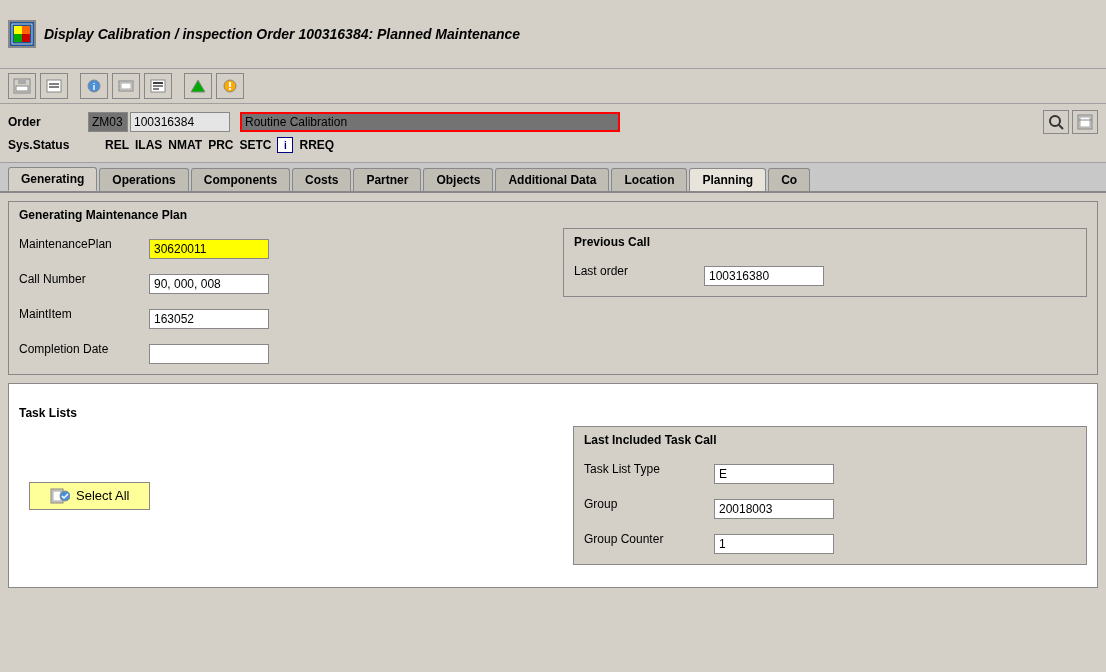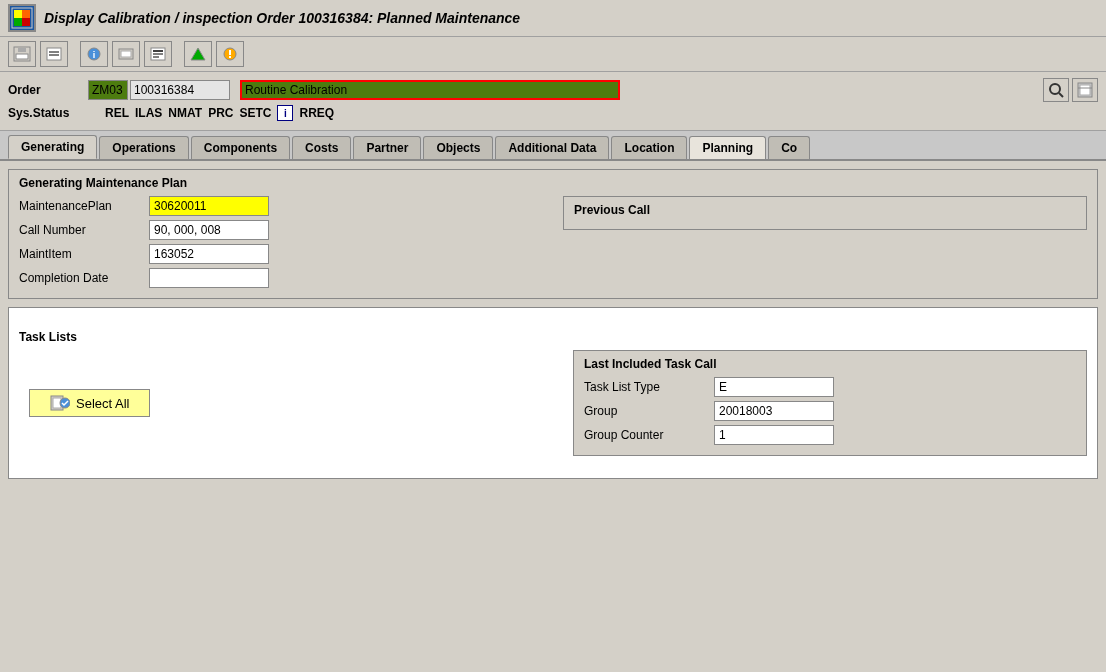--- a/index.html
+++ b/index.html
@@ -10,21 +10,21 @@
       width: 1106px;
       height: 672px;
       overflow: hidden;
     }
 
     
     .title-bar {
       background: #d4d0c8;
       display: flex;
       align-items: center;
-      padding: 4px 8px;
+      padding: 20px 8px;
       border-bottom: 1px solid #a0a0a0;
     }
     .title-bar-icon {
       width: 28px;
       height: 28px;
       background: #1a56a0;
       border: 2px solid #888;
       display: flex; align-items: center; justify-content: center;
       margin-right: 8px;
       font-size: 10px;
@@ -69,21 +69,21 @@
       align-items: center;
       margin-bottom: 3px;
     }
     .form-label {
       width: 80px;
       font-weight: bold;
       font-size: 12px;
     }
     .form-input {
       border: 1px solid #888;
-      background: #4d7c0f;
+      background: #737373;
       padding: 1px 3px;
       font-size: 12px;
       height: 20px;
     }
     .input-yellow {
       background: #e5e5e5;
       border: 1px solid #888;
     }
     .input-red-border {
       border: 2px solid red;
@@ -154,20 +154,21 @@
       font-size: 12px;
       color: #000;
     }
     .field-value {
       border: 1px solid #888;
       background: white;
       padding: 1px 4px;
       font-size: 12px;
       height: 20px;
       min-width: 120px;
+      margin-top: 11px;
     }
     .field-value.yellow {
       background: #ffff00;
     }
     .field-value.empty {
       background: white;
       min-width: 120px;
     }
 
     
@@ -405,20 +406,24 @@
           <input class="field-value" value="163052" readonly="" style="width: 120px;">
         </div>
         <div class="field-row">
           <span class="field-label">Completion Date</span>
           <input class="field-value empty" value="" readonly="" style="width: 120px;">
         </div>
       </div>
       <div class="panel-right">
         <div class="sub-panel">
           <div class="sub-panel-title">Previous Call</div>
+          <div class="field-row">
+            <span class="field-label">Last order</span>
+            <input class="field-value" value="100316380" readonly="" style="width: 120px;">
+          </div>
         </div>
       </div>
     </div>
   </div>
 
   <div class="task-panel">
     <div class="task-panel-title">Task Lists</div>
     <div class="task-panel-content">
       <div class="task-left">
         <button class="select-all-btn">

